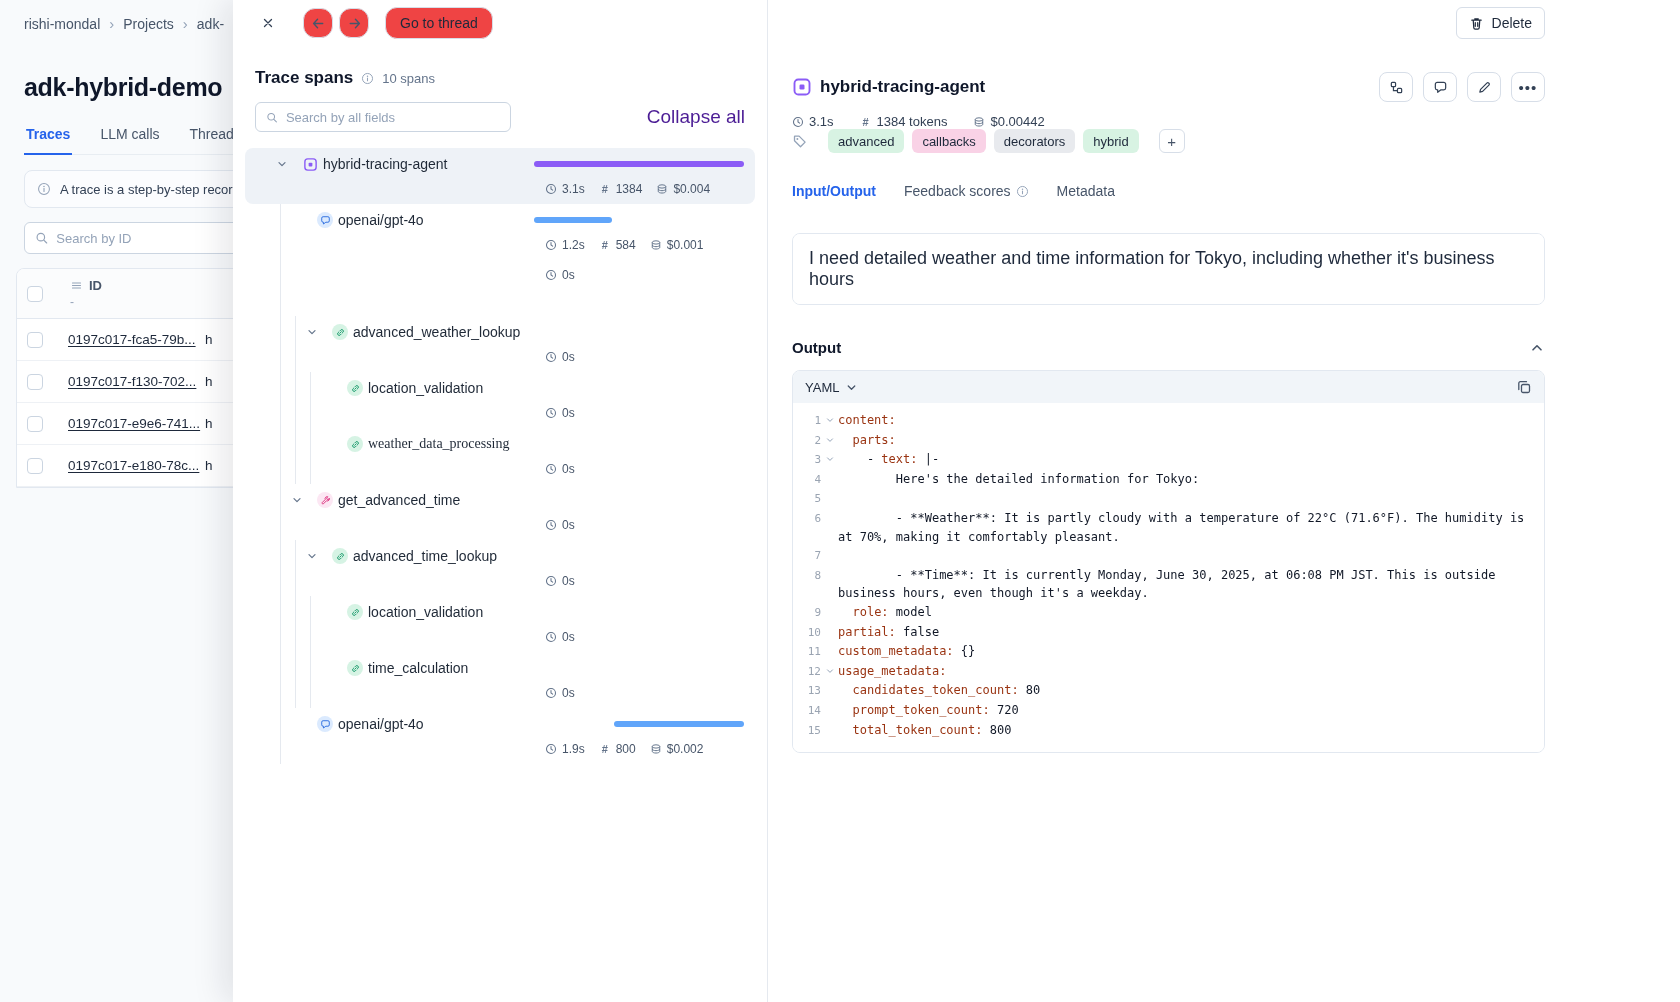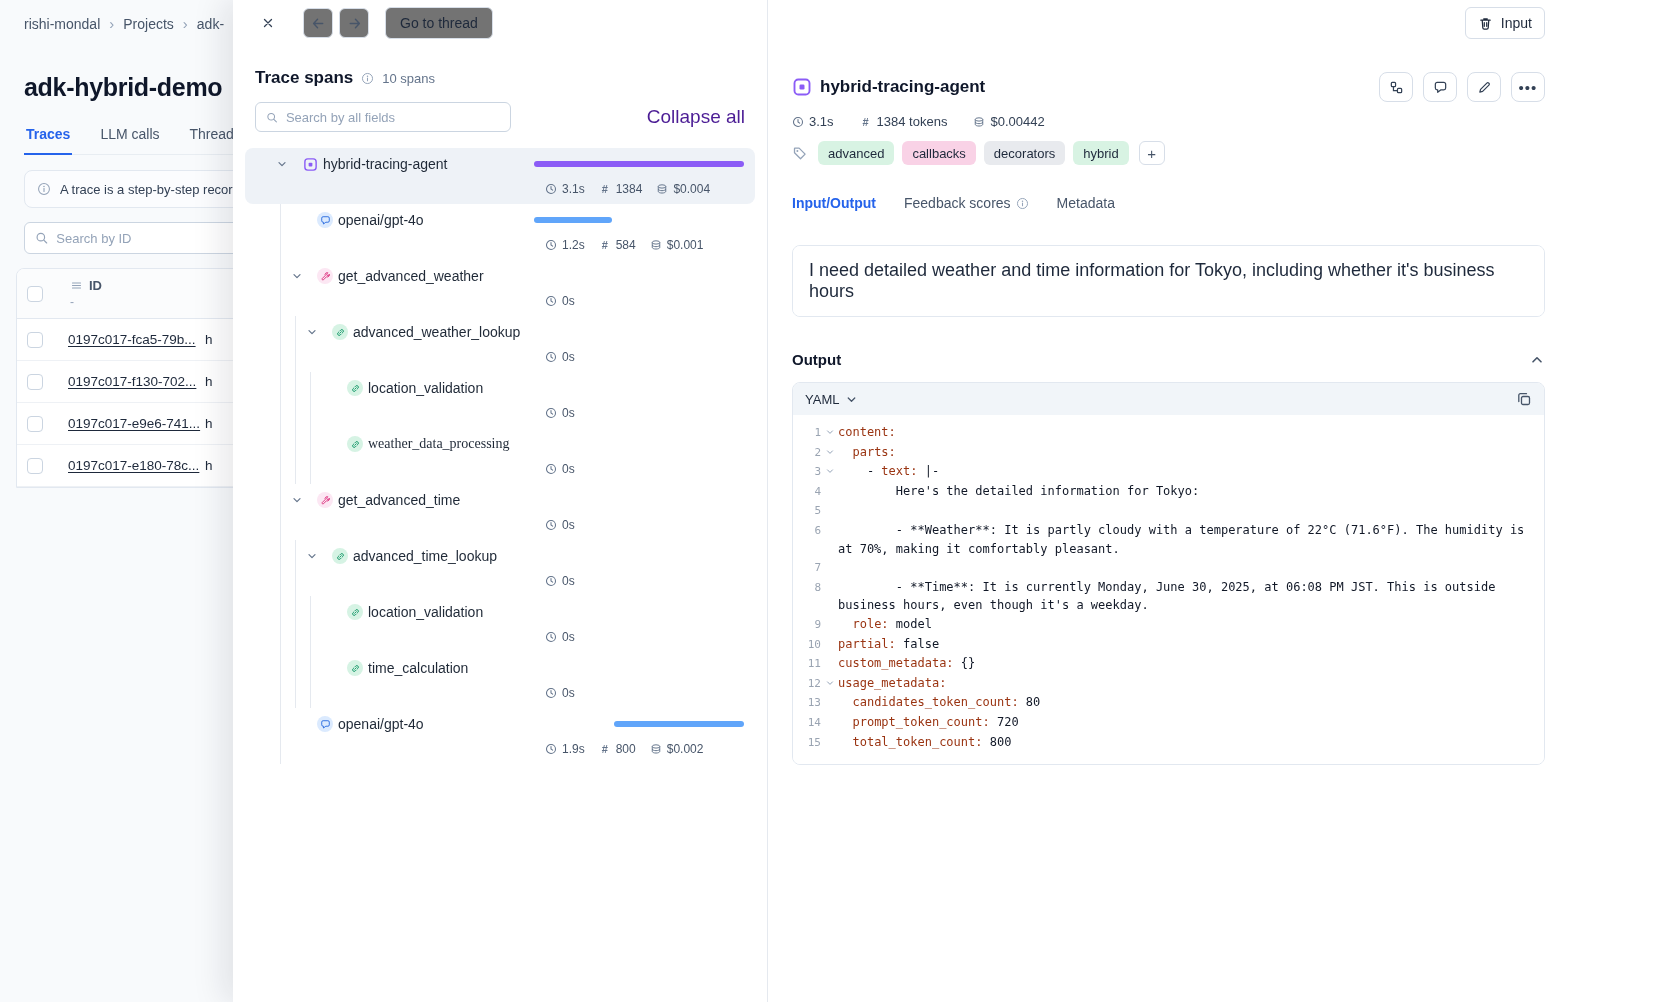--- a/index.html
+++ b/index.html
@@ -33,21 +33,21 @@
   .h-sub{font-size:12px;color:#94a3b8}
   .t-row{display:flex;align-items:center;height:42px;border-bottom:1px solid #eef1f5;background:#fff;padding:0 10px;cursor:pointer}
   .t-id{margin-left:25px;width:137px;flex:none;font-size:13.5px;color:#1e293b;text-decoration:underline;text-underline-offset:2px;white-space:nowrap;overflow:hidden}
   .t-col2{flex:1;font-size:13.5px;color:#1e293b;white-space:nowrap;overflow:hidden}
 
   
   .overlay{position:absolute;top:0;left:233px;right:0;bottom:0;display:flex;background:#fff;box-shadow:-10px 0 30px rgba(15,23,42,.10)}
   .left-pane{width:535px;flex:none;border-right:1px solid #e5e9ef;display:flex;flex-direction:column;min-height:0}
   .topbar-left{height:46px;display:flex;align-items:center;padding:0 20px;flex:none}
   .btn-ghost{width:30px;height:30px;display:flex;align-items:center;justify-content:center;border-radius:6px;color:#334155}
-  .btn-outline{border:1px solid #d7dee8;border-radius:6px;background:#737373;display:flex;align-items:center;justify-content:center;color:#475569}
+  .btn-outline{border:1px solid #d7dee8;border-radius:12px;background:#ef4444;display:flex;align-items:center;justify-content:center;color:#475569}
   .nav-group{display:flex;gap:6px;margin-left:20px}
   .nav-btn{width:30px;height:30px}
   .btn-text{height:32px;padding:0 14px;font-size:14px;font-weight:500;color:#1e293b;margin-left:16px}
   .tp-header{display:flex;align-items:center;padding:22px 22px 0;gap:8px}
   .tp-title{font-size:17px;font-weight:700;color:#0f172a}
   .icon-muted{color:#94a3b8}
   .tp-count{font-size:13px;color:#64748b}
   .tp-toolbar{display:flex;align-items:center;justify-content:space-between;padding:14px 22px 0}
   .tp-search{width:256px;height:30px}
   .collapse-all{font-size:19px;font-weight:500;color:#4c1d95;cursor:pointer;white-space:nowrap}
@@ -80,21 +80,21 @@
   .topbar-right{height:46px;display:flex;align-items:center;justify-content:flex-end;padding-right:135px;flex:none}
   .btn-delete{height:32px;display:flex;align-items:center;gap:8px;border:1px solid #d7dee8;border-radius:6px;padding:0 12px;font-size:14px;color:#1e293b;background:#fff}
   .right-inner{padding:26px 135px 24px 24px;overflow:auto}
   .d-header{display:flex;align-items:center;gap:8px}
   .d-type-icon{width:20px;height:20px;color:#8b5cf6;flex:none}
   .d-title{font-size:17px;font-weight:700;color:#0f172a;white-space:nowrap}
   .d-actions{margin-left:auto;display:flex;gap:10px}
   .d-act{width:34px;height:30px;border:1px solid #d7dee8;border-radius:8px;display:flex;align-items:center;justify-content:center;color:#334155;background:#fff}
   .dots{font-size:15px;letter-spacing:1px;color:#334155;line-height:1}
   .d-stats{display:flex;gap:26px;margin-top:12px;font-size:13px;color:#334155;align-items:center}
-  .d-tagsrow{display:flex;align-items:center;gap:10px;margin-top:12px}
+  .d-tagsrow{display:flex;align-items:center;gap:20px;}
   .chip{height:24px;display:inline-flex;align-items:center;padding:0 10px;border-radius:6px;font-size:13px;color:#1e293b;font-weight:500;cursor:pointer}
   .chip-green{background:#d8f3e3}
   .chip-pink{background:#f9d2e6}
   .chip-gray{background:#e8eaee}
   .btn-addtag{width:26px;height:24px;border:1px solid #d7dee8;border-radius:6px;display:flex;align-items:center;justify-content:center;color:#475569;font-size:15px;background:#fff}
   .d-tabs{display:flex;gap:28px;margin-top:30px;font-size:14px}
   .d-tab{color:#475569;display:flex;align-items:center;gap:5px;cursor:pointer;white-space:nowrap}
   .d-tab.active{color:#2563eb;font-weight:700}
   .section{margin-top:34px}
   .sec-head{display:flex;align-items:center;justify-content:space-between}
@@ -327,33 +327,20 @@
                   <ellipse cx="8" cy="4.6" rx="5" ry="2.2" fill="none" stroke="currentColor" stroke-width="1.3"></ellipse>
                   <path d="M3 4.6v6.6c0 1.2 2.2 2.2 5 2.2s5-1 5-2.2V4.6M3 8c0 1.2 2.2 2.2 5 2.2s5-1 5-2.2" fill="none" stroke="currentColor" stroke-width="1.3"></path>
                 </svg>
               </span>
               <span>$0.001</span>
             </span>
           </div>
         </div>
         <div class="span-block">
           <span class="guide" style="left: 35px;"></span>
-          <div class="span-name-row" style="padding-left: 43px;">
-            <span class="chev-slot">
-              <svg viewBox="0 0 16 16">
-                <path d="M4 6.2l4 4 4-4" fill="none" stroke="currentColor" stroke-width="1.6" stroke-linecap="round" stroke-linejoin="round"></path>
-              </svg>
-            </span>
-            <span class="sp-icon ic-tool">
-              <svg viewBox="0 0 16 16">
-                <path d="M13.4 4.6a3 3 0 0 1-4 3.8L5 12.8a1.3 1.3 0 0 1-1.8-1.8L7.6 6.6a3 3 0 0 1 3.8-4l-1.8 1.8.9 2.1 2.1.9z" fill="none" stroke="currentColor" stroke-width="1.3" stroke-linejoin="round"></path>
-              </svg>
-            </span>
-            <span class="sp-name">get_advanced_weather</span>
-          </div>
           <div class="span-metrics">
             <span class="metric">
               <span class="m-icon">
                 <svg viewBox="0 0 16 16">
                   <circle cx="8" cy="8" r="6" fill="none" stroke="currentColor" stroke-width="1.4"></circle>
                   <path d="M8 4.8V8l2.2 1.6" fill="none" stroke="currentColor" stroke-width="1.4" stroke-linecap="round"></path>
                 </svg>
               </span>
               <span>0s</span>
             </span>
@@ -585,21 +572,21 @@
   </div>
 
   <div class="right-pane">
     <div class="topbar-right">
       <button class="btn-delete">
         <span class="icon i15">
             <svg viewBox="0 0 16 16">
               <path d="M3 4.5h10M6.3 4.5V3h3.4v1.5M4.5 4.5l.6 8.1a1.5 1.5 0 0 0 1.5 1.4h2.8a1.5 1.5 0 0 0 1.5-1.4l.6-8.1M6.7 7v4M9.3 7v4" fill="none" stroke="currentColor" stroke-width="1.3" stroke-linecap="round"></path>
             </svg>
           </span>
-        <span>Input</span>
+        <span>Delete</span>
       </button>
     </div>
 
     <div class="right-inner">
       <div class="d-header">
         <span class="icon d-type-icon">
             <svg viewBox="0 0 16 16">
               <rect x="2" y="2" width="12" height="12" rx="3" fill="none" stroke="currentColor" stroke-width="1.5"></rect>
               <rect x="6" y="6" width="4" height="4" rx="1" fill="currentColor"></rect>
             </svg>

